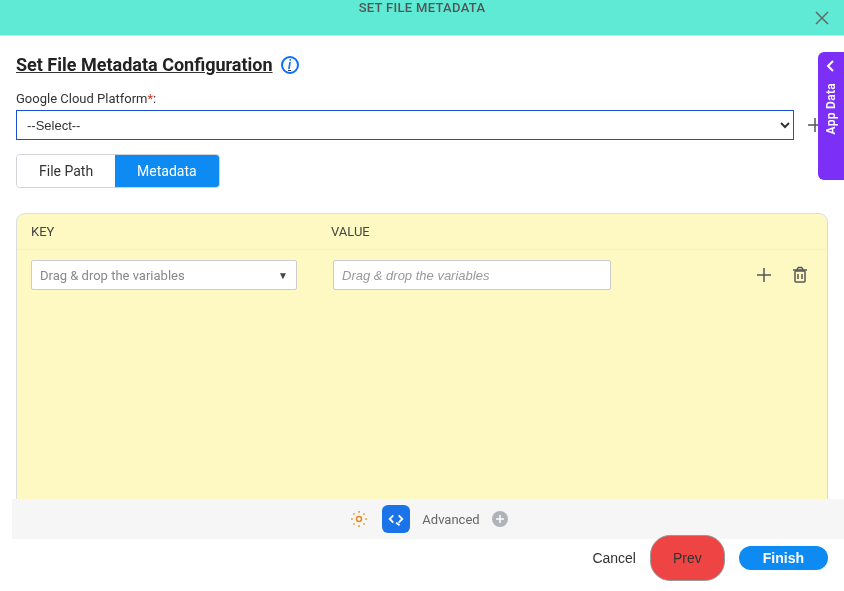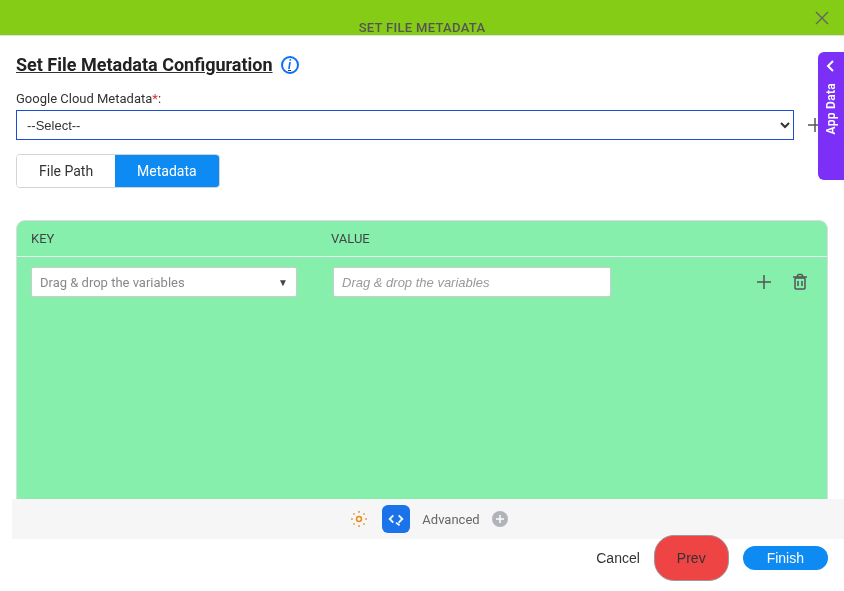--- a/index.html
+++ b/index.html
@@ -7,24 +7,24 @@
       font-family: -apple-system, BlinkMacSystemFont, "Segoe UI", Roboto, Arial, sans-serif;
       background: #fff;
       color: #333;
       width: 844px;
       height: 591px;
       position: relative;
       overflow: hidden;
     }
     .topbar {
       height: 36px;
-      background: #84cc16;
+      background: #5eead4;
       border-bottom: 1px solid #e0e0e0;
       display: flex;
-      align-items: flex-end;
+      align-items: flex-start;
       justify-content: center;
       position: relative;
     }
     .topbar-title {
       font-size: 13px;
       color: #555;
       letter-spacing: 0.3px;
       font-weight: 500;
     }
     .close-x {
@@ -99,39 +99,39 @@
       justify-content: center;
       cursor: pointer;
       color: #555;
     }
     .tabs {
       display: flex;
       border: 1px solid #d0d4d9;
       border-radius: 4px;
       overflow: hidden;
       width: fit-content;
-      margin-bottom: 32px;
+      margin-bottom: 25px;
     }
     .tab {
       padding: 8px 22px;
       font-size: 14px;
       cursor: pointer;
       background: #fff;
       color: #333;
     }
     .tab + .tab { }
     .tab.active {
       background: #0d8bf2;
       color: #fff;
     }
     .metadata-panel {
       border: 1px solid #d9dde1;
       border-radius: 9px;
       height: 296px;
-      background: #86efac;
+      background: #fef9c3;
     }
     .panel-head {
       display: flex;
       padding: 10px 14px;
       font-size: 13px;
       color: #444;
       border-bottom: 1px solid #eceff2;
     }
     .panel-head .col-key { width: 300px; }
     .panel-head .col-val { flex: 1; }
@@ -246,21 +246,21 @@
       border-radius: 20px;
       padding: 14px 22px;
       color: #333;
     }
     .btn-primary {
       background: #0d8bf2;
       border: none;
       color: #fff;
       border-radius: 20px;
       padding: 4px 24px;
-      font-weight: 400;
+      font-weight: 700;
     }
     .side-tab {
       position: absolute;
       right: 0;
       top: 52px;
       width: 26px;
       height: 128px;
       background: #7b2ff7;
       border-radius: 6px 0 0 6px;
       display: flex;
@@ -298,21 +298,21 @@
 </div>
 
 <div class="content">
 
   <div class="page-title-row">
     <h1 class="page-title">Set File Metadata Configuration</h1>
     <span class="info-icon">i</span>
   </div>
 
   <div class="field-label">
-    <span>Google Cloud Metadata</span><span class="required">*</span><span>:</span>
+    <span>Google Cloud Platform</span><span class="required">*</span><span>:</span>
   </div>
   <div class="select-row">
     <select class="full">
       <option>--Select--</option>
     </select>
     <span class="icon-btn">
       <svg width="18" height="18" viewBox="0 0 18 18">
           <line x1="9" y1="2" x2="9" y2="16" class="svg-stroke"></line>
           <line x1="2" y1="9" x2="16" y2="9" class="svg-stroke"></line>
         </svg>

